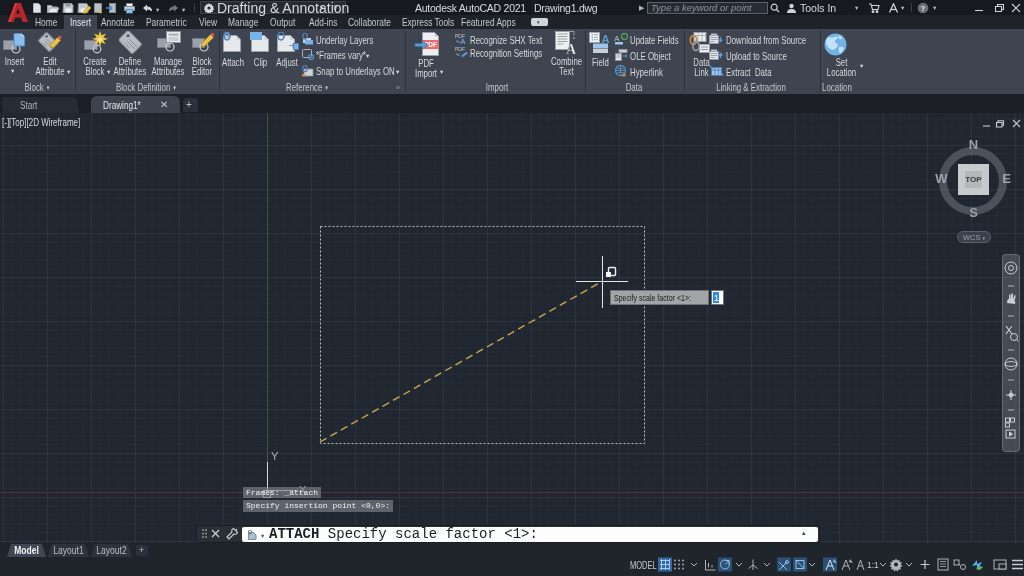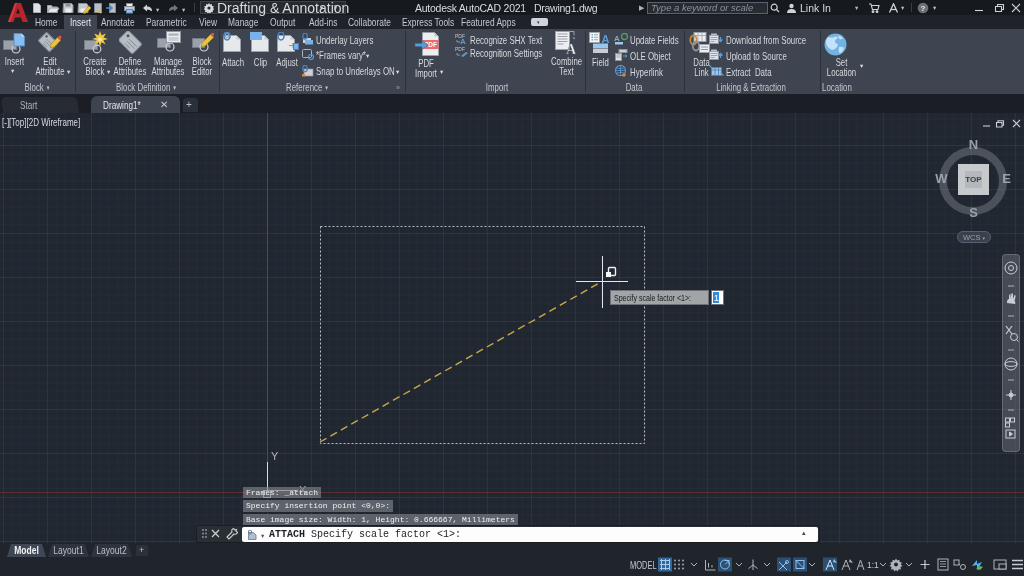--- a/index.html
+++ b/index.html
@@ -83,30 +83,30 @@
 <svg class="abs" style="left:204px;top:3px" width="10" height="10" viewBox="0 0 10 10">
  <path d="M5 0 l1 1.6 1.8-0.6 0.2 1.9 1.9 0.3 -0.9 1.8 1.4 1.3 -1.7 1 0.3 1.9 -1.9-0.1 -0.7 1.8 -1.4-1.3 -1.4 1.3 -0.7-1.8 -1.9 0.1 0.3-1.9 -1.7-1 1.4-1.3 -0.9-1.8 1.9-0.3 0.2-1.9 1.8 0.6z" fill="#d7dbdf"></path>
  <circle cx="5" cy="5" r="1.6" fill="#272b31"></circle>
 </svg>
 <div class="abs" style="left:217px;top:2px;font-size:14px;color:#d7dadd;line-height:12px">Drafting &amp; Annotation</div>
 <div class="abs caret" style="left:320px;top:4px;color:#cdd2d8">▾</div>
 <div class="abs caret" style="left:333px;top:4px;color:#cdd2d8">⊽</div>
 <div class="abs" style="left:415px;top:2px;font-size:10.5px;color:#d9dcdf;line-height:12px;letter-spacing:-0.25px">Autodesk AutoCAD 2021&nbsp;&nbsp;&nbsp;Drawing1.dwg</div>
 <div class="abs" style="left:639px;top:4px;color:#aeb4bb;font-size:7px">▶</div>
 <div class="abs" style="left:647px;top:2px;width:121px;height:12px;background:#272c33;border:1px solid #59626e"></div>
-<div class="abs" style="left:651px;top:3px;font-size:9.5px;font-style:italic;color:#8d939c;line-height:10px">Type a keyword or scale</div>
+<div class="abs" style="left:651px;top:3px;font-size:9.5px;font-style:italic;color:#8d939c;line-height:10px">Type a keyword or point</div>
 <svg class="abs" style="left:770px;top:3px" width="10" height="10" viewBox="0 0 10 10" fill="none" stroke="#ced3d9" stroke-width="1.2">
  <circle cx="4.2" cy="4.2" r="3"></circle>
       <path d="M6.5 6.5 L9 9"></path>
 </svg>
 <svg class="abs" style="left:786px;top:3px" width="11" height="10" viewBox="0 0 11 10" fill="#ced3d9">
  <circle cx="5.5" cy="3" r="2.2"></circle>
       <path d="M1 10 q0-4 4.5-4 4.5 0 4.5 4z"></path>
 </svg>
-<div class="abs" style="left:800px;top:2px;font-size:10.5px;color:#d5d8dc;line-height:12px">Link In</div>
+<div class="abs" style="left:800px;top:2px;font-size:10.5px;color:#d5d8dc;line-height:12px">Tools In</div>
 <div class="abs caret" style="left:855px;top:4px">▾</div>
 <svg class="abs" style="left:868px;top:3px" width="12" height="10" viewBox="0 0 12 10" fill="none" stroke="#ced3d9" stroke-width="1.1">
  <path d="M1 1 h2 l1.4 5.5 h5.6 l1-4 h-7"></path>
       <circle cx="5" cy="8.6" r="0.9" fill="#ced3d9"></circle>
       <circle cx="9" cy="8.6" r="0.9" fill="#ced3d9"></circle>
 </svg>
 <svg class="abs" style="left:888px;top:3px" width="11" height="10" viewBox="0 0 11 10" fill="none" stroke="#ced3d9" stroke-width="1.3">
  <path d="M1.5 9.5 L5.5 0.8 L9.5 9.5"></path>
       <path d="M3 6.5 h5"></path>
 </svg>
@@ -379,21 +379,20 @@
 </svg>
 
 <div class="abs" style="left:610px;top:290px;width:99px;height:15px;background:#a2a5a8;border:1px solid #6e7276"></div>
 <div class="abs" style="left:614px;top:293px;font-size:9.5px;color:#17191c;line-height:10px;transform:scaleX(0.74);transform-origin:left center;white-space:nowrap">Specify scale factor &lt;1&gt;:</div>
 <div class="abs" style="left:711px;top:290px;width:13px;height:15px;background:#fff;border:1px solid #6e7276"></div>
 <div class="abs" style="left:713px;top:292px;width:6px;height:11px;background:#2f8be0"></div>
 <div class="abs" style="left:714px;top:292.5px;font-size:9px;color:#fff;line-height:10px">1</div>
 
 <div class="cmdhist" style="left:243px;top:486.5px">Frames: _attach</div>
 <div class="cmdhist" style="left:243px;top:500px">Specify insertion point &lt;0,0&gt;:</div>
-<div class="cmdhist" style="left:243px;top:513.5px">Base image size: Width: 1, Height: 0.666667, Millimeters</div>
 
 <div class="abs" style="left:939px;top:147px;width:68px;height:68px;border-radius:50%;border:8px solid rgba(155,161,170,0.35)"></div>
 <div class="abs" style="left:958px;top:164px;width:31px;height:31px;background:#c7cacd"></div>
 <div class="abs" style="left:965px;top:171px;width:17px;height:17px;background:#b4b7bb"></div>
 <div class="abs" style="left:958px;top:164px;width:31px;height:31px;font-size:8px;font-weight:bold;color:#3c4044;text-align:center;line-height:31px">TOP</div>
 <div class="abs" style="left:965px;top:138px;width:17px;text-align:center;font-size:13px;font-weight:bold;color:#9ba1a9;line-height:13px">N</div>
 <div class="abs" style="left:965px;top:206px;width:17px;text-align:center;font-size:13px;font-weight:bold;color:#9ba1a9;line-height:13px">S</div>
 <div class="abs" style="left:933px;top:172px;width:17px;text-align:center;font-size:13px;font-weight:bold;color:#9ba1a9;line-height:13px">W</div>
 <div class="abs" style="left:998px;top:172px;width:17px;text-align:center;font-size:13px;font-weight:bold;color:#9ba1a9;line-height:13px">E</div>
 <div class="abs" style="left:957px;top:231px;width:34px;height:12px;background:#3a414c;border:1px solid #596070;border-radius:6px"></div>
@@ -435,21 +434,21 @@
  </g>
  <path d="M11 2 l7 7 m0-7 l-7 7" stroke="#c9ced4" stroke-width="1.3"></path>
  <path d="M26 9 l5-5 q-1-2.5 1.5-3.5 l1.5 1.5 1.5-0.5 -0.5 1.5 1.5 1.5 q-1 2.5-3.5 1.5 l-5 5z" fill="none" stroke="#c9ced4" stroke-width="1.1"></path>
 </svg>
 <div class="abs" id="cmdbar"></div>
 <svg class="abs" style="left:247px;top:530px" width="11" height="10" viewBox="0 0 11 10">
  <path d="M1.5 2.5 h5 l2.5 2.5 v4.5 h-7.5z" fill="#aebdd0" stroke="#7c8ba0"></path>
  <ellipse cx="3" cy="2" rx="1.6" ry="2" fill="none" stroke="#5d7ba0" stroke-width="1"></ellipse>
 </svg>
 <div class="abs caret" style="left:261px;top:532px;color:#555">▾</div>
-<div class="abs" style="left:269px;top:527px;height:15px;line-height:15px;font-family:'Liberation Mono',monospace;font-size:10px;color:#1c1e21;white-space:pre"><b>ATTACH</b> Specify scale factor &lt;1&gt;:</div>
+<div class="abs" style="left:269px;top:527px;height:15px;line-height:15px;font-family:'Liberation Mono',monospace;font-size:14px;color:#1c1e21;white-space:pre"><b>ATTACH</b> Specify scale factor &lt;1&gt;:</div>
 <div class="abs" style="left:802px;top:529px;color:#45484c;font-size:7px;line-height:7px">▴</div>
 
 <div class="abs" id="bottombar"></div>
 <div class="abs" style="left:7px;top:544px;width:39px;height:13px;background:#3f4754;clip-path:polygon(10% 0,90% 0,100% 100%,0% 100%)"></div>
 <div class="ltab" style="left:7px;top:544px;width:39px;color:#f2f4f6;font-weight:bold">Model</div>
 <div class="abs" style="left:48px;top:544px;width:41px;height:13px;background:#2e343e;clip-path:polygon(10% 0,90% 0,100% 100%,0% 100%)"></div>
 <div class="ltab" style="left:48px;top:544px;width:41px">Layout1</div>
 <div class="abs" style="left:91px;top:544px;width:41px;height:13px;background:#2e343e;clip-path:polygon(10% 0,90% 0,100% 100%,0% 100%)"></div>
 <div class="ltab" style="left:91px;top:544px;width:41px">Layout2</div>
 <div class="abs" style="left:136px;top:545px;width:12px;height:11px;background:#2b313a;border-radius:2px"></div>

